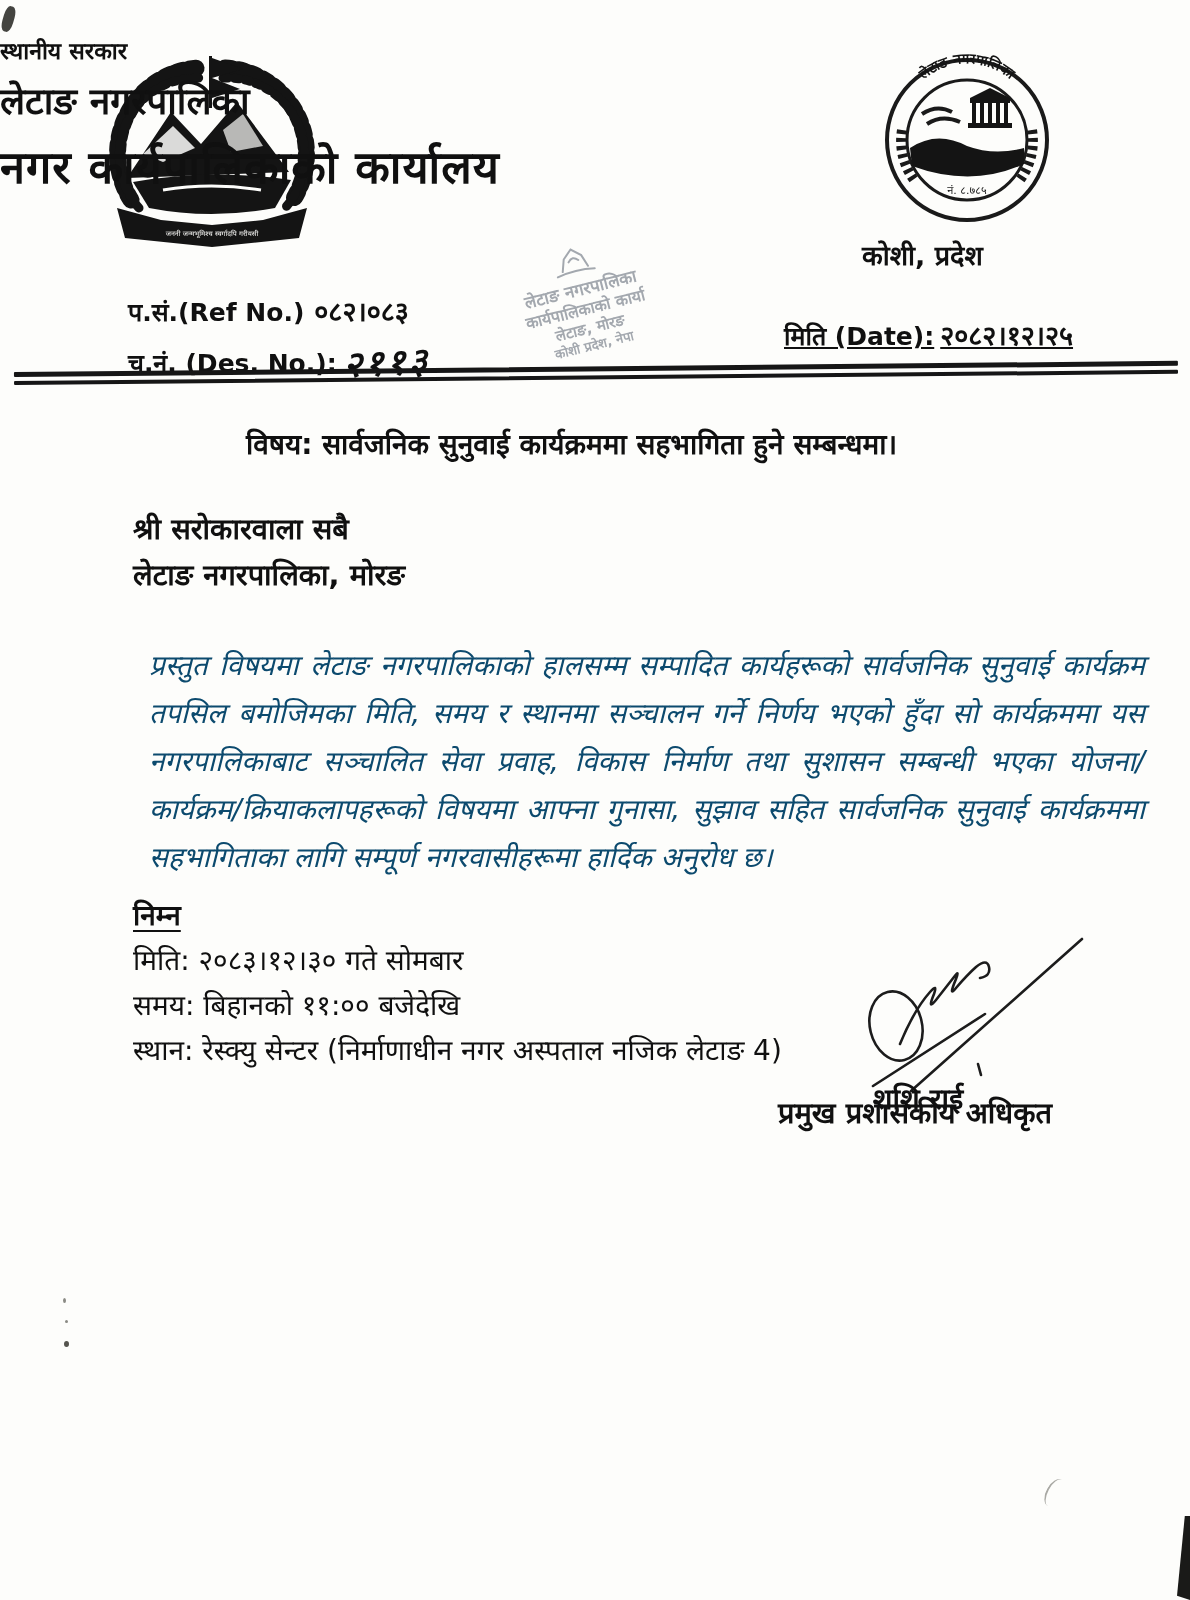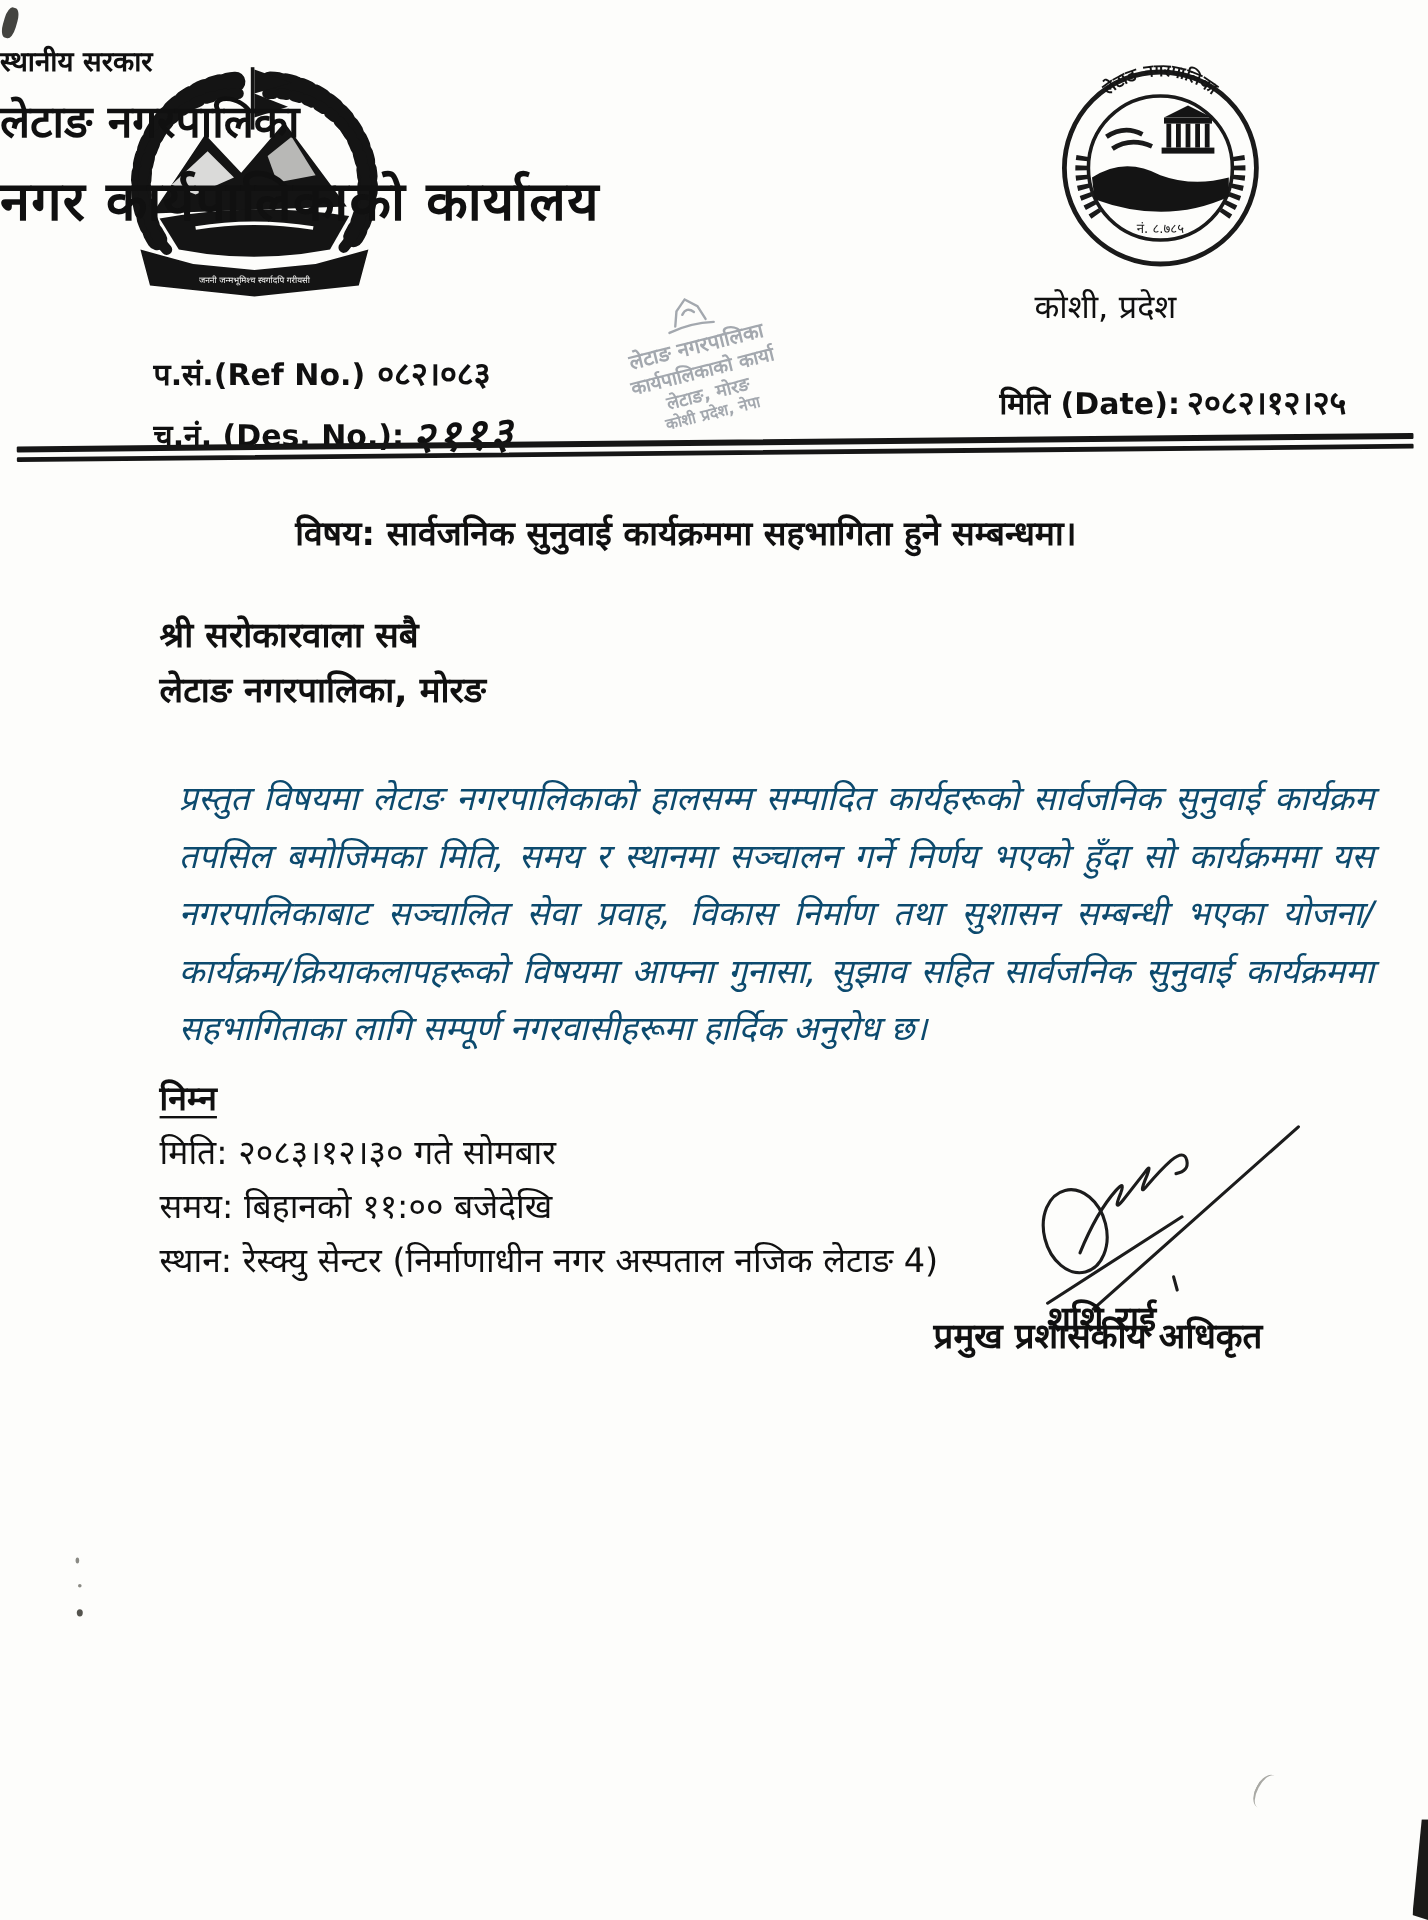--- a/index.html
+++ b/index.html
@@ -9,30 +9,30 @@
     font-family:"DejaVu Sans", sans-serif;
   }
   
   .letterhead{position:absolute; left:0; right:0; top:34px; }
   .tagline{font-size:23px; font-weight:700;}
   .muni{font-size:37px; font-weight:700; margin-top:8px;}
   .office{font-size:45px; font-weight:600; margin-top:10px; letter-spacing:1px;}
   .loc{font-size:30px; font-weight:700; margin-top:10px;}
   .emblem{position:absolute; left:103px; top:50px;}
   .seal-wrap{position:absolute; left:882px; top:52px;}
-  .province{position:absolute; left:862px; top:236px; width:200px; font-size:27px; font-weight:400;}
+  .province{position:absolute; left:862px; top:236px; width:200px; font-size:27px; font-weight:700;}
   
   .ref-line{position:absolute; left:128px; top:292px; font-size:25px; font-weight:700;}
   .ref-line .val{margin-left:10px; font-size:27px;}
   .des-line{position:absolute; left:128px; top:334px; font-size:25px; font-weight:700;}
   .handwritten{
     display:inline-block; margin-left:6px; font-size:36px; font-weight:600;
     font-style:italic; letter-spacing:3px; transform:rotate(-3deg) translateY(3px);
   }
-  .date-line{position:absolute; left:833px; top:316px; font-size:25px; font-weight:700;}
+  .date-line{position:absolute; left:784px; top:316px; font-size:25px; font-weight:700;text-decoration:underline;}
   .date-line .val{margin-left:6px; font-size:27px;}
   
   .stamp{
     position:absolute; left:468px; top:244px; width:230px; text-align:center;
     transform:rotate(-14deg); color:#8d939c; opacity:.8; font-weight:600; line-height:1.25;
   }
   .stamp .s1{font-size:17px;}
   .stamp .s2{font-size:16px;}
   .stamp .s3{font-size:15px;}
   .stamp .s4{font-size:13px;}

